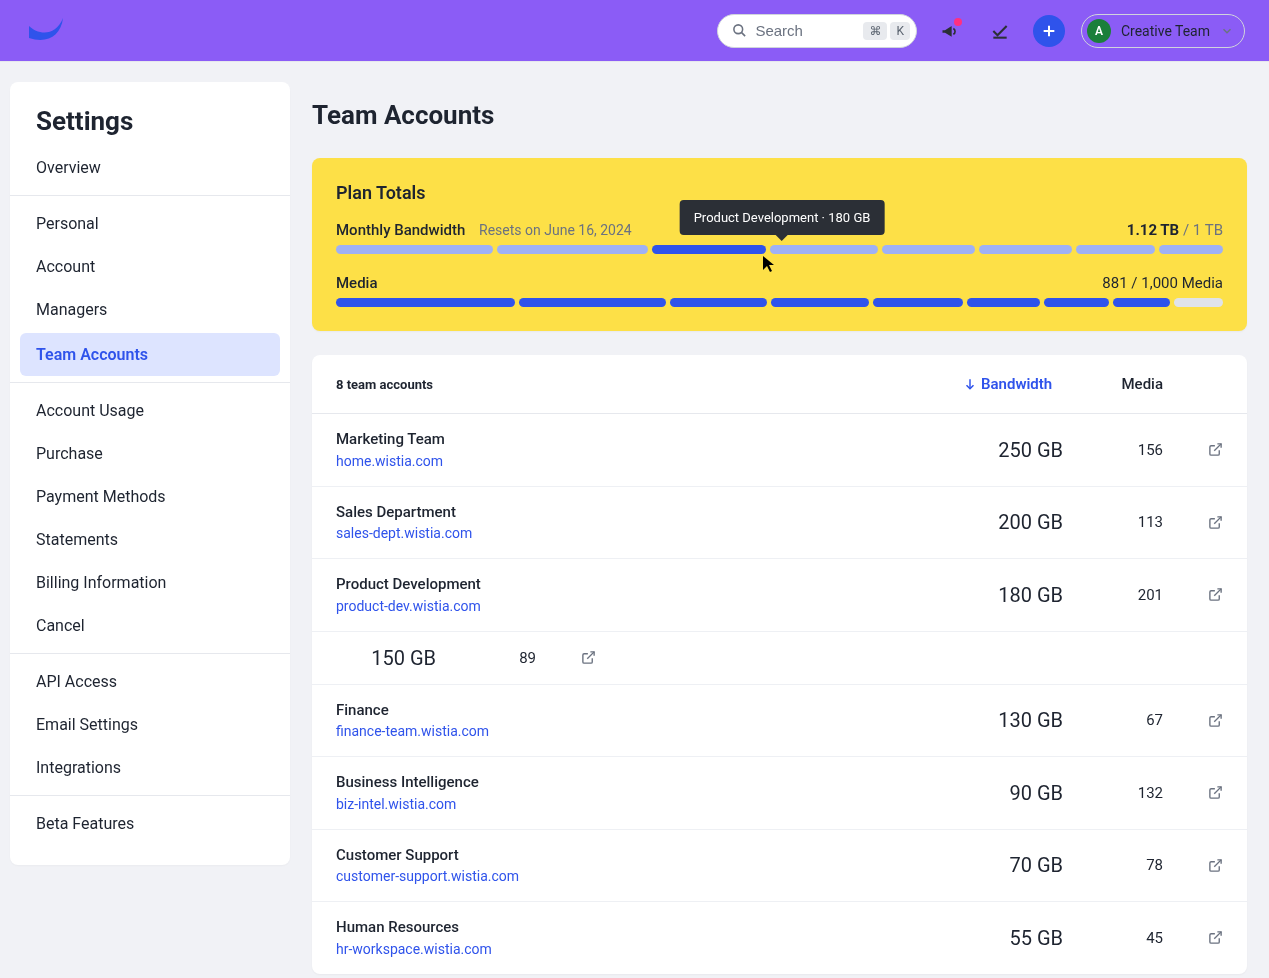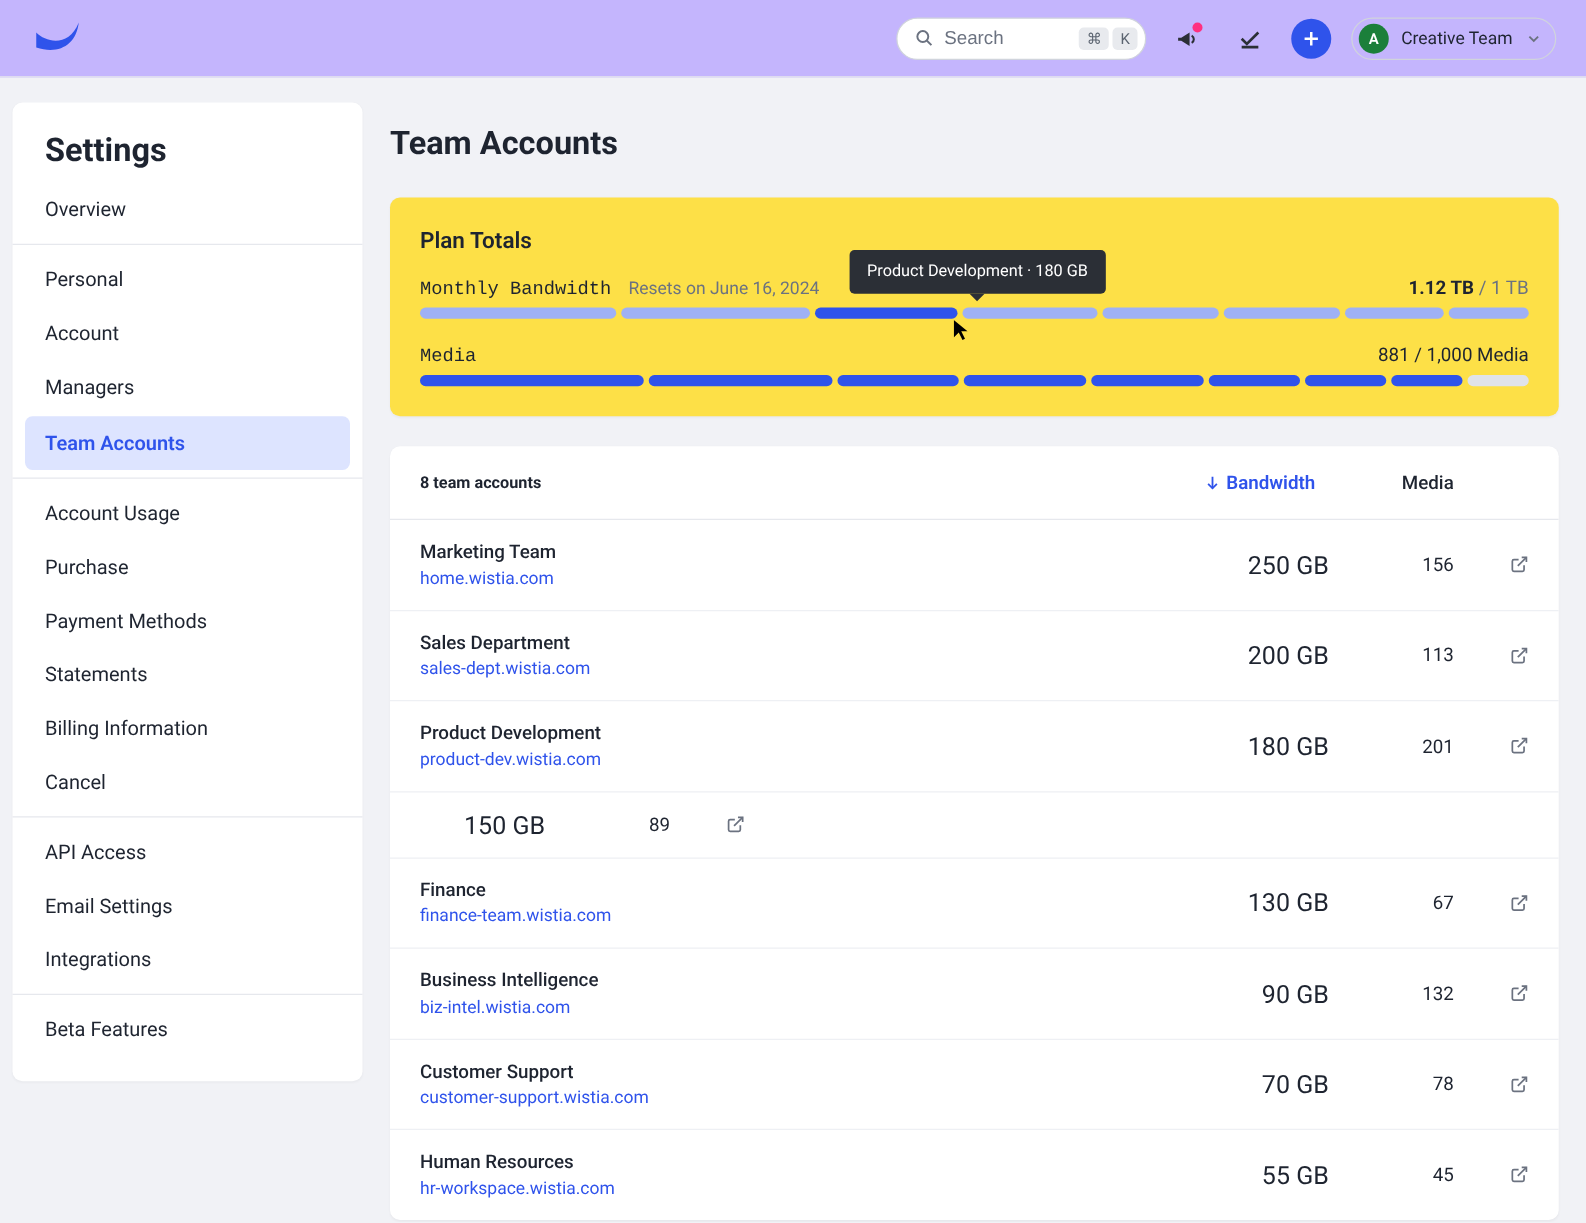--- a/index.html
+++ b/index.html
@@ -8,21 +8,21 @@
     background: #f1f2f6;
     color: #1e2430;
     font-size: 15px;
     width: 1269px;
     height: 978px;
     overflow: hidden;
     position: relative;
   }
   
   .topbar {
-    background: #c4b5fd;
+    background: #8b5cf6;
     height: 62px;
     display: flex;
     align-items: center;
     padding: 0 24px;
     border-bottom: 1px solid #e6e8ed;
     gap: 16px;
   }
   .logo {
     width: 44px; height: 40px;
     display:flex; align-items:center; justify-content:center;
@@ -162,21 +162,21 @@
     font-weight:600;
     margin-bottom: 18px;
   }
   .usage-row-head {
     display:flex;
     justify-content:space-between;
     align-items:baseline;
     font-size:15px;
     margin-bottom:6px;
   }
-  .usage-label { color:#1e2430; font-weight:500;font-family:Liberation Mono, monospace;}
+  .usage-label { color:#1e2430; font-weight:500;}
   .usage-sublabel { color:#6b7280; font-size:14px; margin-left:10px; }
   .usage-value { color:#1e2430; }
   .usage-value strong { font-weight:700; }
   .muted { color:#6b7280; }
   .usage-bar {
     display:flex;
     gap:4px;
     height:9px;
     margin-bottom:20px;
   }

